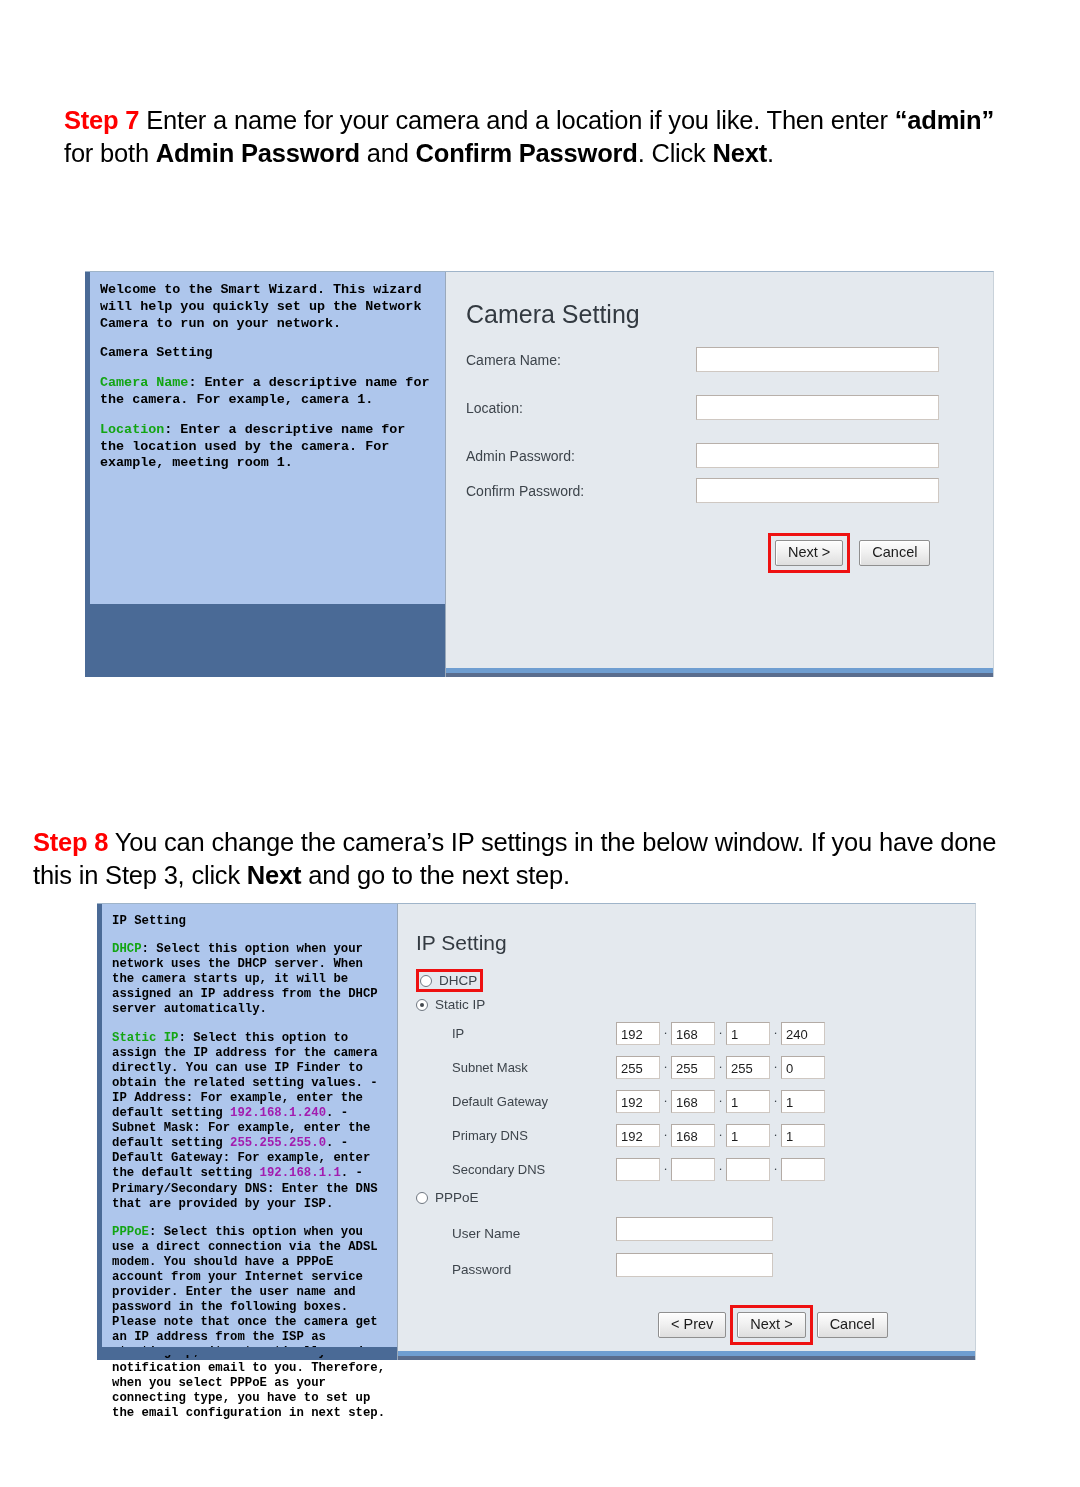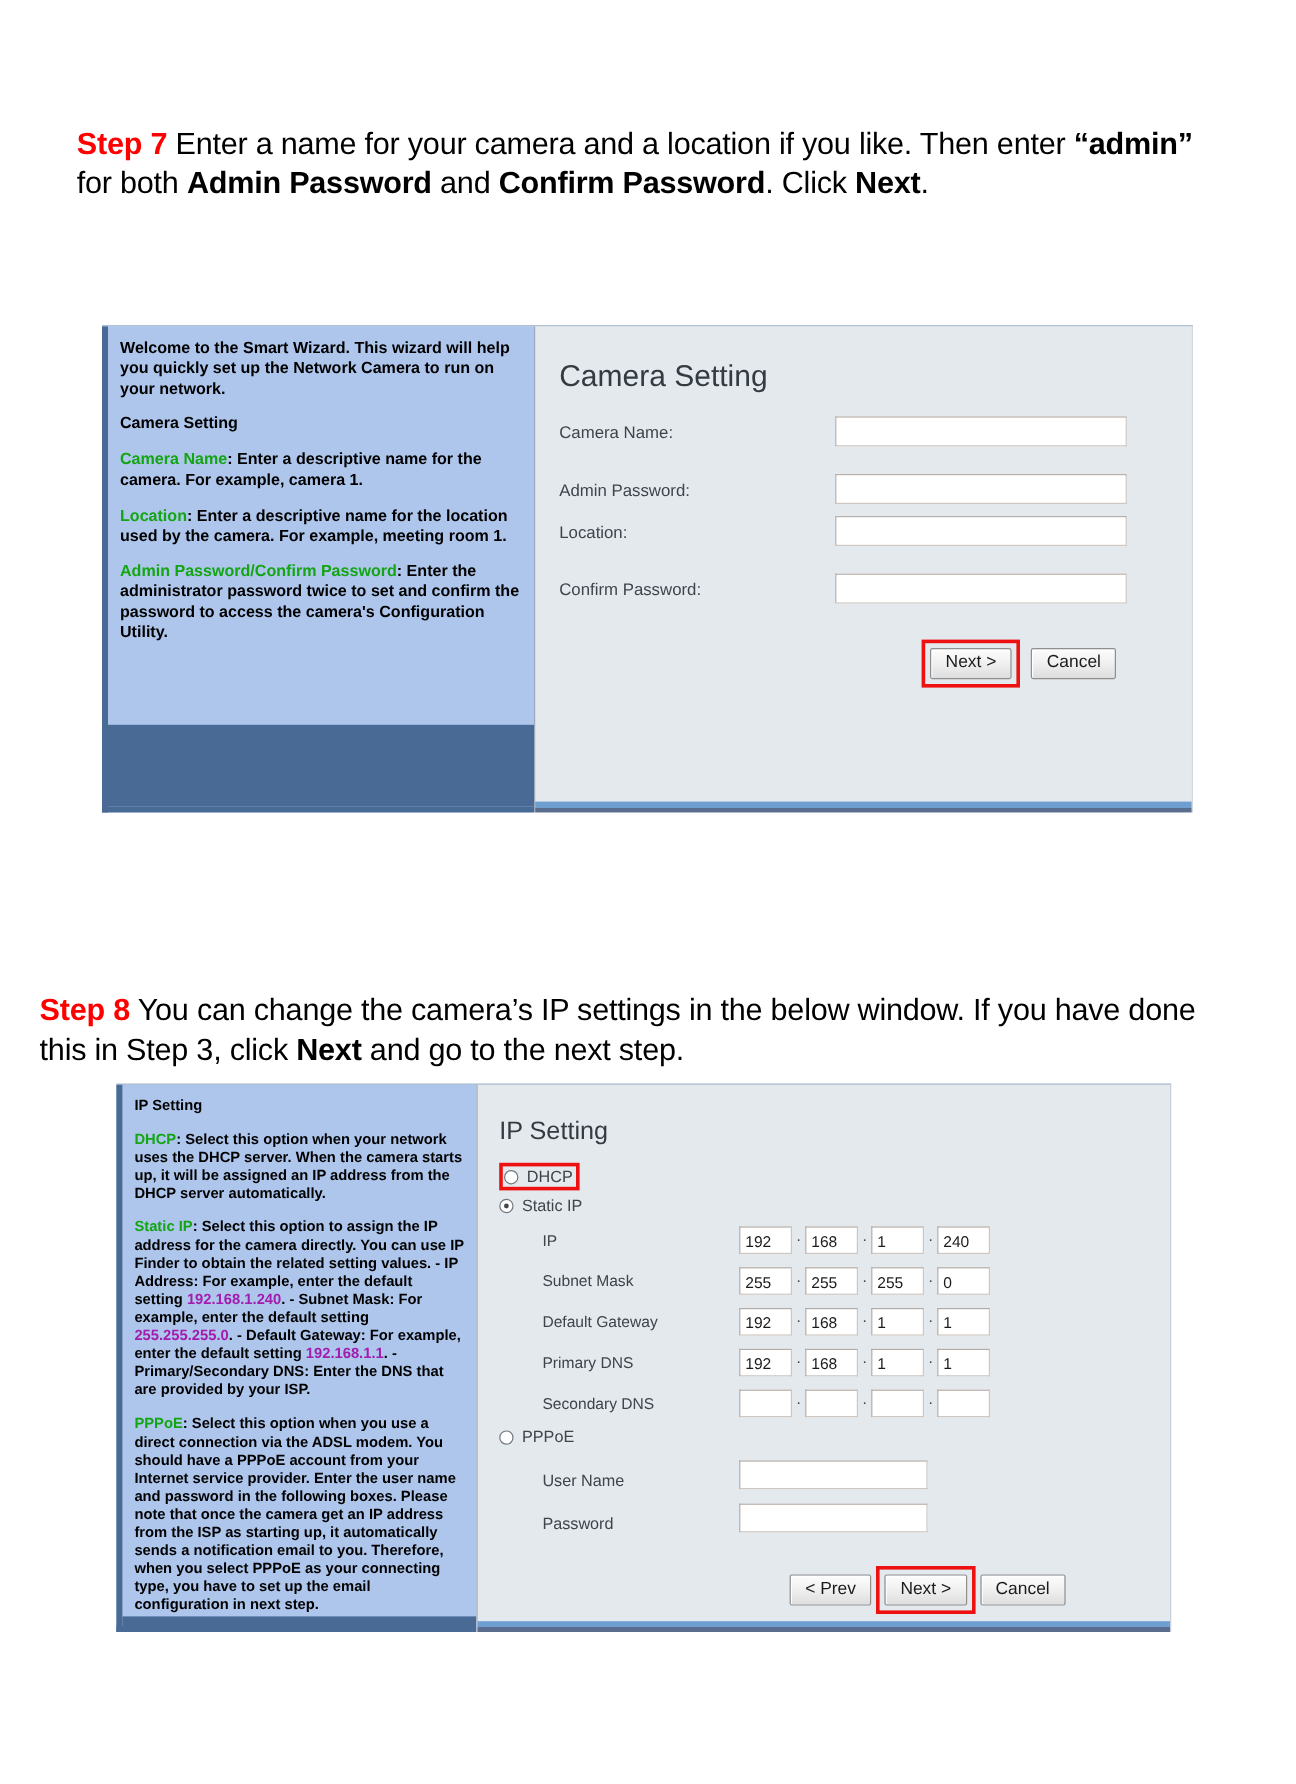--- a/index.html
+++ b/index.html
@@ -57,21 +57,21 @@
 
   .help-panel .band {
     position: absolute;
     left: 0; right: 0; bottom: 0;
     background: #4a6a96;
   }
   #wizard-camera-setting .help-panel .band { height: 68px; }
   #wizard-ip-setting .help-panel .band { height: 8px; }
 
   .help-text {
-    font-family: Liberation Sans, sans-serif;
+    font-family: Liberation Mono, monospace;
     font-weight: bold;
     color: #000000;
     margin: 0 0 13px 0;
   }
   #wizard-camera-setting .help-text { font-size: 13.4px; line-height: 16.8px; }
   #wizard-ip-setting .help-text     { font-size: 12.3px; line-height: 15.1px; }
   .help-text:last-of-type { margin-bottom: 0; }
   .kw  { color: #13a513; }
   .ipv { color: #a21caf; }
 
@@ -197,39 +197,38 @@
   <div class="step-para" id="step7-para"><span class="step-label">Step 7</span><span> Enter a name for your camera and a location if you like.  Then enter </span><span class="b">“admin”</span><span> for both </span><span class="b">Admin Password</span><span> and </span><span class="b">Confirm Password</span><span>.  Click </span><span class="b">Next</span><span>.</span></div>
 
   <div class="wizard" id="wizard-camera-setting">
 
     <div class="help-panel">
       <div id="cs-help">
           <p class="help-text"><span>Welcome to the Smart Wizard. This wizard will help you quickly set up the Network Camera to run on your network.</span></p>
           <p class="help-text"><span>Camera Setting</span></p>
           <p class="help-text"><span class="kw">Camera Name</span><span>: Enter a descriptive name for the camera. For example, camera 1.</span></p>
           <p class="help-text"><span class="kw">Location</span><span>: Enter a descriptive name for the location used by the camera. For example, meeting room 1.</span></p>
-          <p class="help-text"><span class="kw">Admin Password/Confirm Password</span><span>: Enter the administrator password twice to set and confirm the password to access the camera's Configuration Utility.</span></p>
         </div>
       <div class="band"></div>
     </div>
 
     <div class="content-panel">
       <div class="panel-title">Camera Setting</div>
 
       <div class="form-rows" id="cs-rows">
           <div class="frow">
             <div class="flabel">Camera Name:</div>
             <div class="ftext"></div>
           </div>
+          <div class="frow">
+            <div class="flabel">Location:</div>
+            <div class="ftext"></div>
+          </div>
           <div class="frow tight" style="margin-bottom: 10px;">
             <div class="flabel">Admin Password:</div>
-            <div class="ftext"></div>
-          </div>
-          <div class="frow">
-            <div class="flabel">Location:</div>
             <div class="ftext"></div>
           </div>
           <div class="frow">
             <div class="flabel">Confirm Password:</div>
             <div class="ftext"></div>
           </div>
         </div>
 
       <div class="btnbar" style="margin-top:30px; margin-left:322px;">
         <span class="hl-box">

